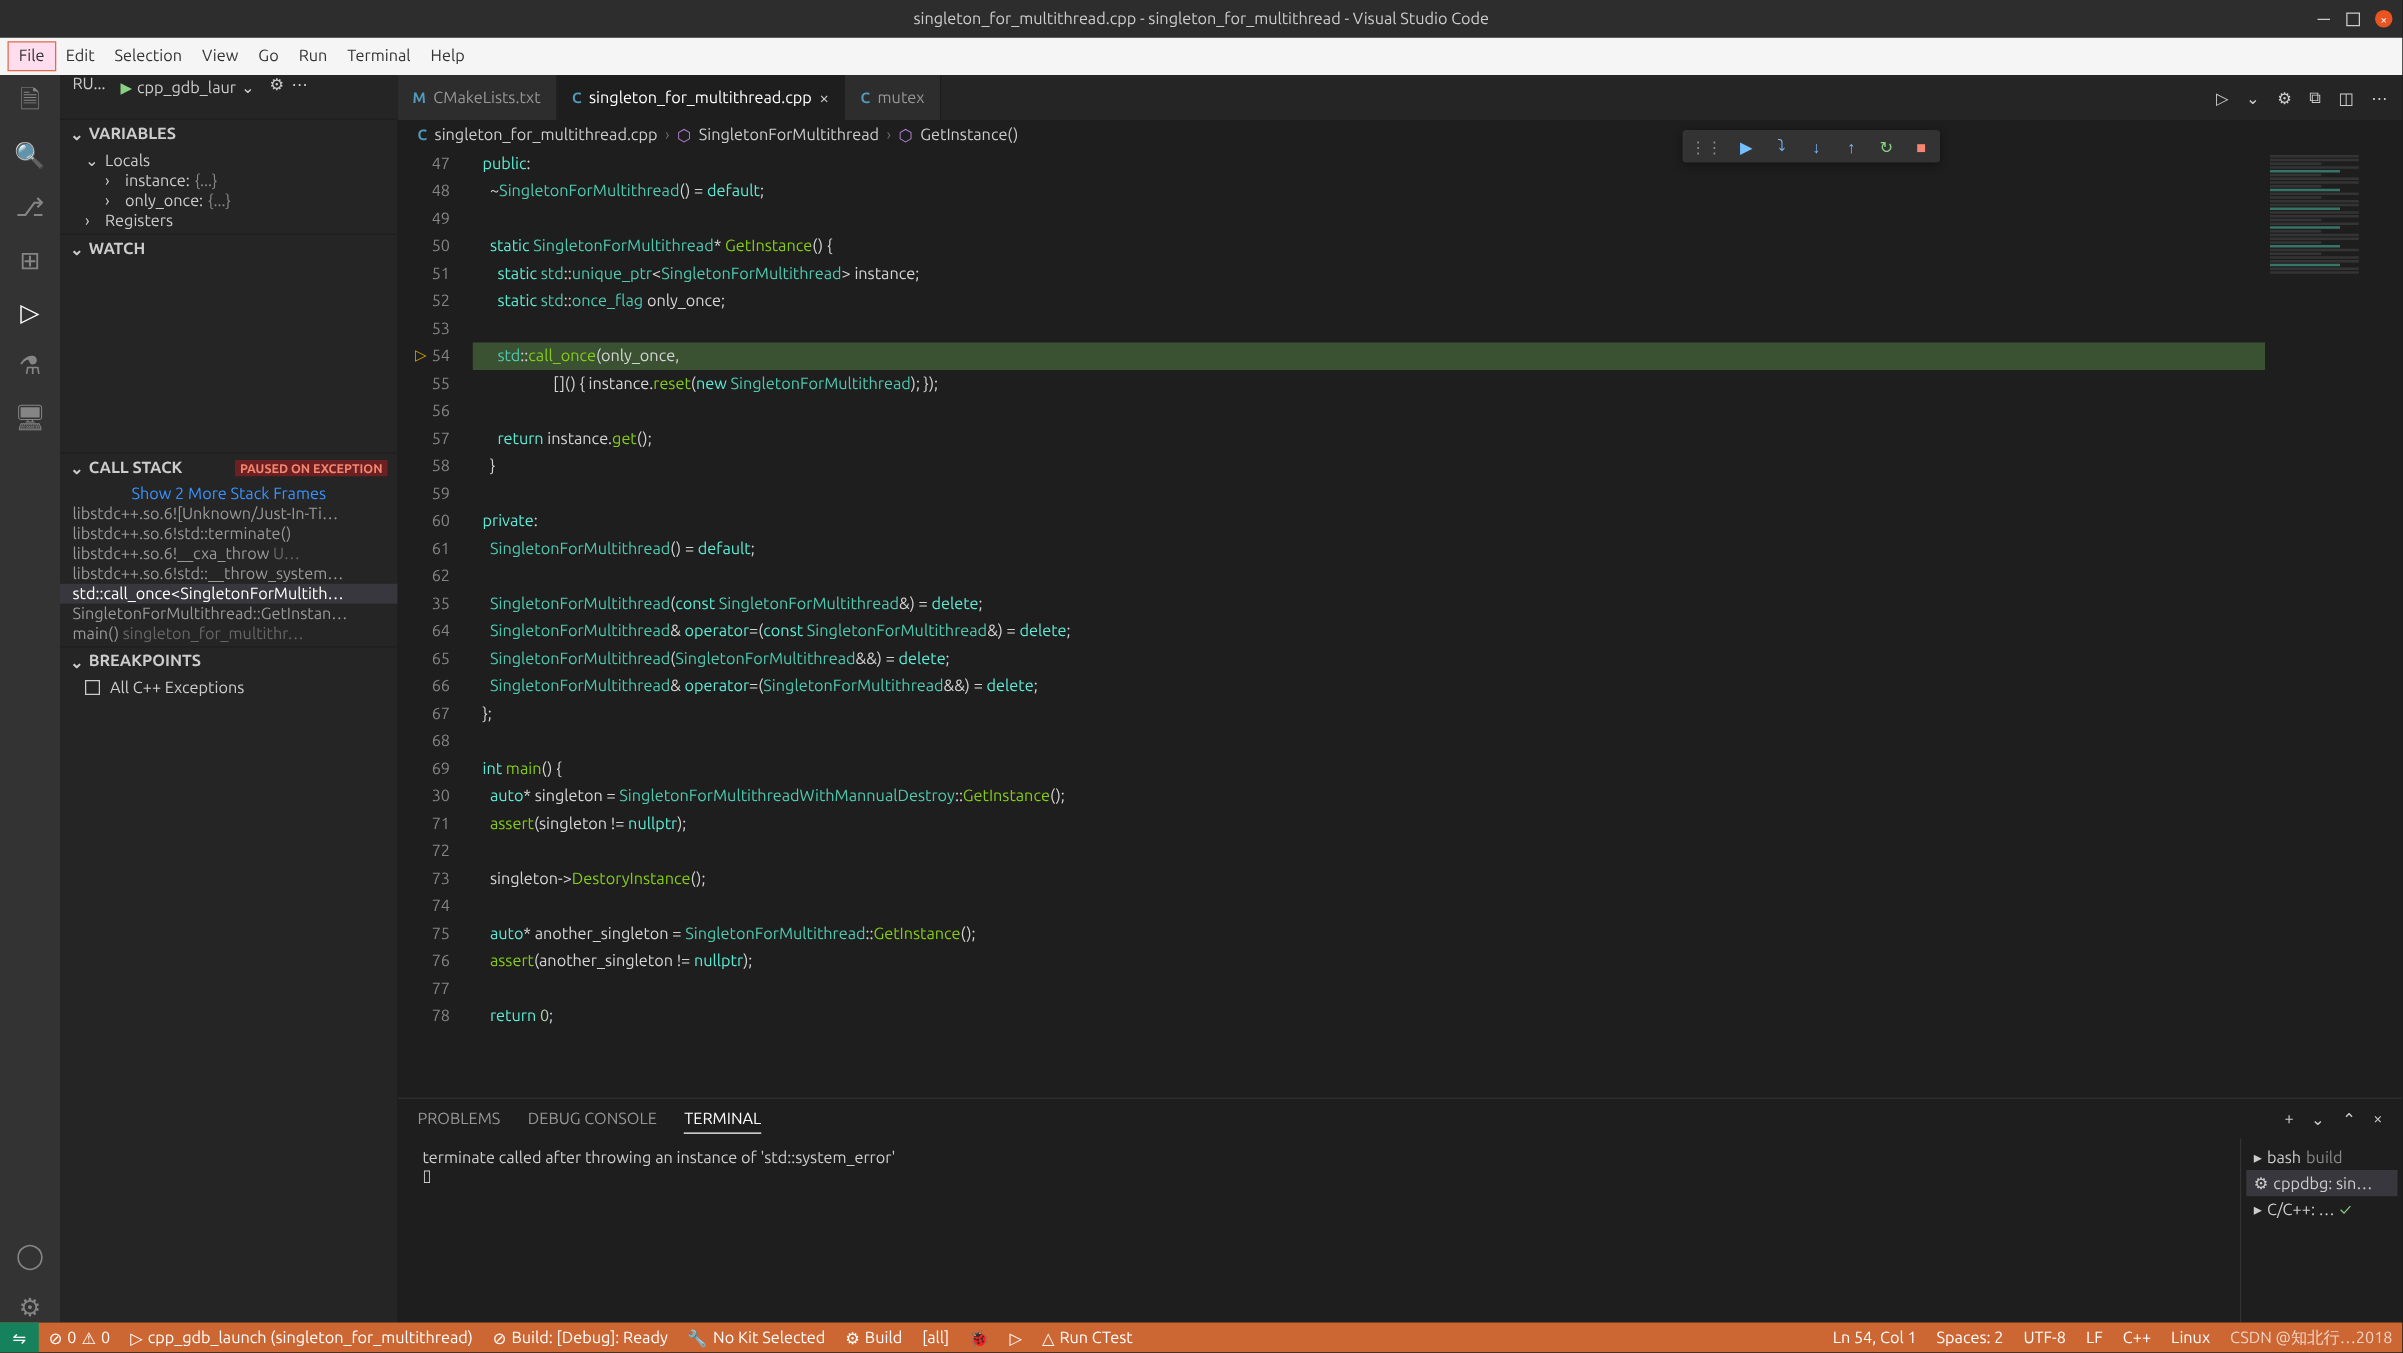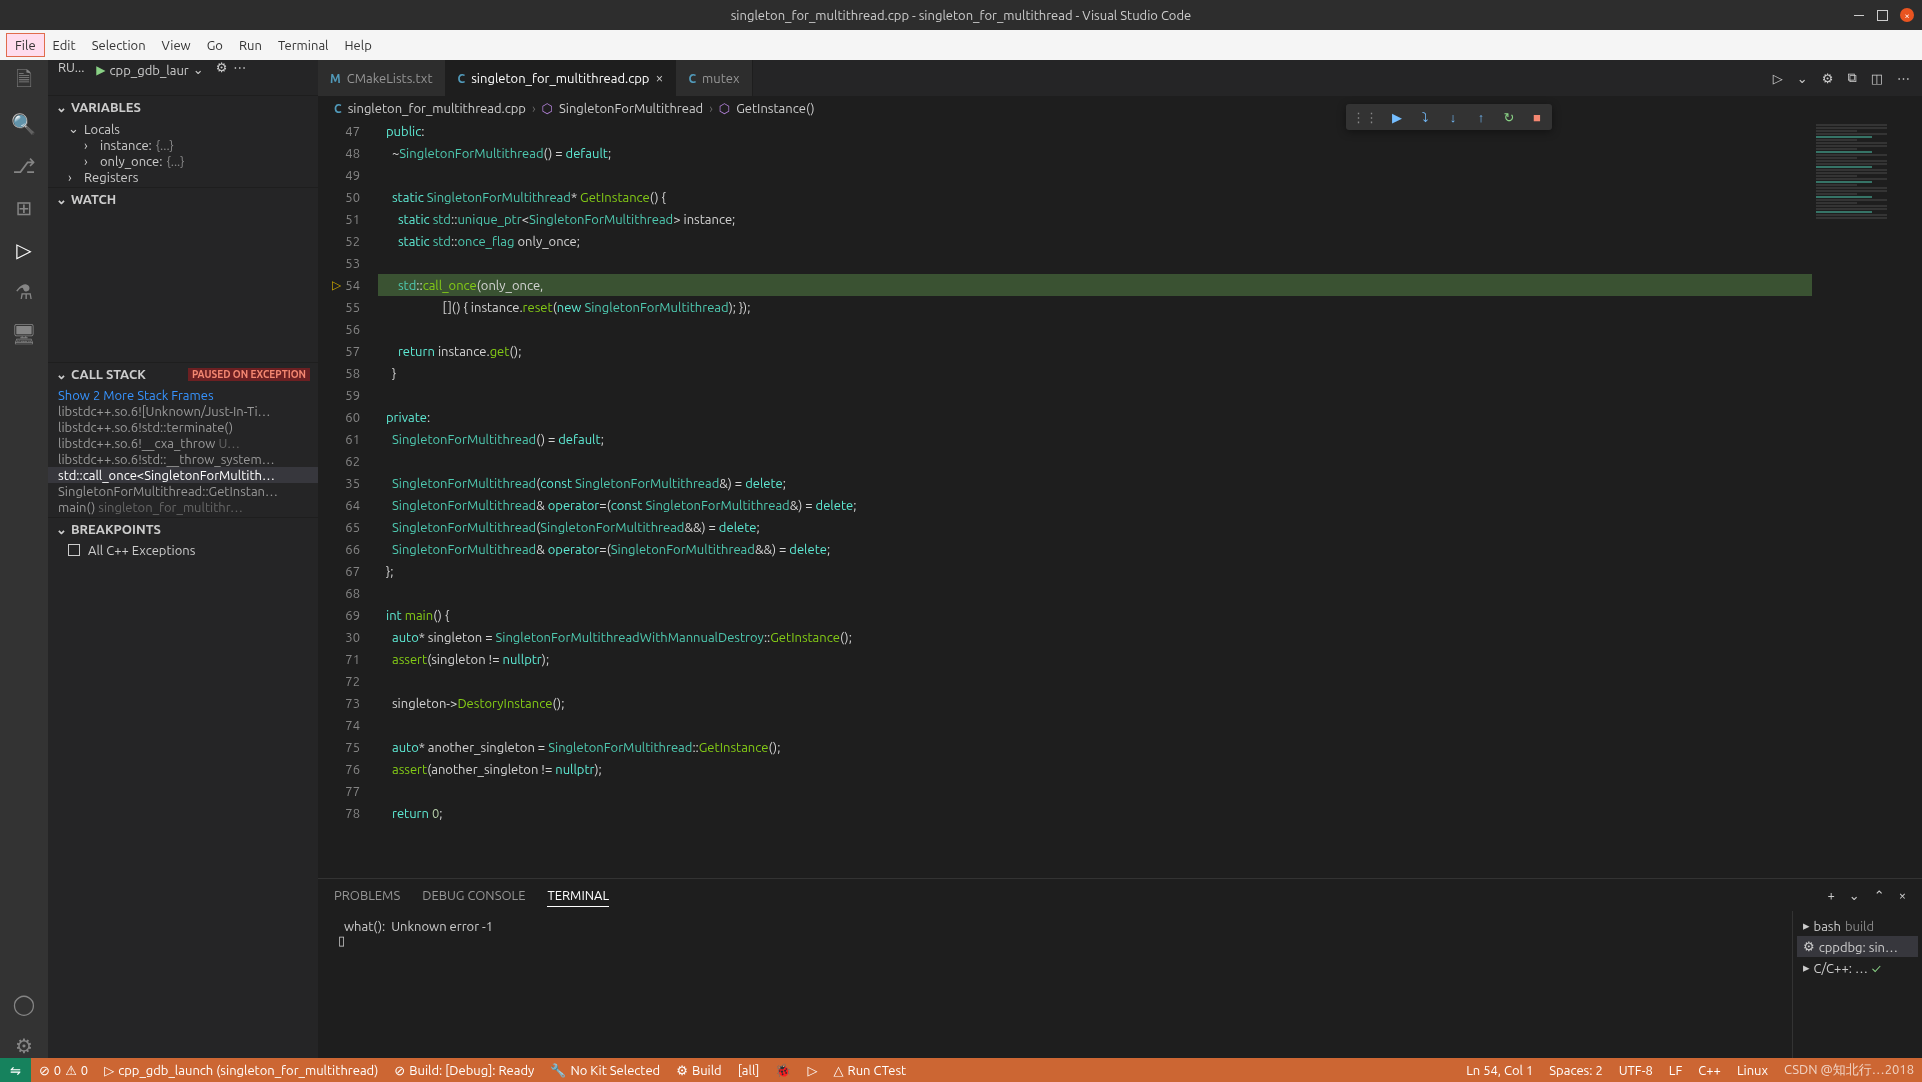--- a/index.html
+++ b/index.html
@@ -25,21 +25,21 @@
 .gear{color:#ccc}
 .section{border-top:1px solid #1e1e1e}
 .section-h{height:22px;display:flex;align-items:center;padding:0 8px;font-size:11px;font-weight:600;color:#ccc;text-transform:uppercase;gap:4px}
 .section-body{padding:2px 0;font-size:13px;color:#ccc}
 .tree-item{padding:1px 8px 1px 20px;display:flex;align-items:center;gap:4px;white-space:nowrap;overflow:hidden}
 .tree-item.l2{padding-left:36px}
 .tree-item .chev{width:12px;color:#ccc}
 .tree-item .val{color:#888}
 .paused-tag{background:#6c2022;color:#f48771;font-size:10px;padding:1px 4px;margin-left:auto}
 .stack-item{padding:1px 10px;font-size:13px;color:#999;white-space:nowrap;overflow:hidden;text-overflow:ellipsis}
-.stack-item.link{color:#3794ff;}
+.stack-item.link{color:#3794ff;text-align:center}
 .stack-item.active{background:#37373d;color:#fff}
 .stack-item .dim{color:#666}
 .editor-area{flex:1;display:flex;flex-direction:column;overflow:hidden}
 .tabs{height:36px;background:#252526;display:flex;align-items:stretch;flex-shrink:0}
 .tab{padding:0 12px;display:flex;align-items:center;gap:6px;background:#2d2d2d;color:#969696;border-right:1px solid #1e1e1e;font-size:13px}
 .tab.active{background:#1e1e1e;color:#fff}
 .tab .close{color:#ccc;font-size:14px}
 .tab-icon-cpp{color:#519aba;font-weight:bold;font-size:12px}
 .tab-icon-cmake{color:#519aba;font-weight:bold;font-size:12px}
 .tab-actions{margin-left:auto;display:flex;align-items:center;gap:14px;padding:0 12px;color:#ccc}
@@ -309,21 +309,21 @@
         <span>Debug Console</span>
         <span class="active">Terminal</span>
         <div class="pactions">
           <span>+</span>
           <span>⌄</span>
           <span>⌃</span>
           <span>×</span>
         </div>
       </div>
       <div class="panel-body">
-        <div class="terminal"><div>  what():  Unknown error -1</div><div>▯</div></div>
+        <div class="terminal"><div>terminate called after throwing an instance of 'std::system_error'</div><div>▯</div></div>
         <div class="term-side">
           <div class="term-item">
               <span>▸</span>
               <span>bash</span> 
               <span style="color:#888">build</span>
             </div>
           <div class="term-item sel">
               <span>⚙</span>
               <span>cppdbg: sin…</span>
             </div>

